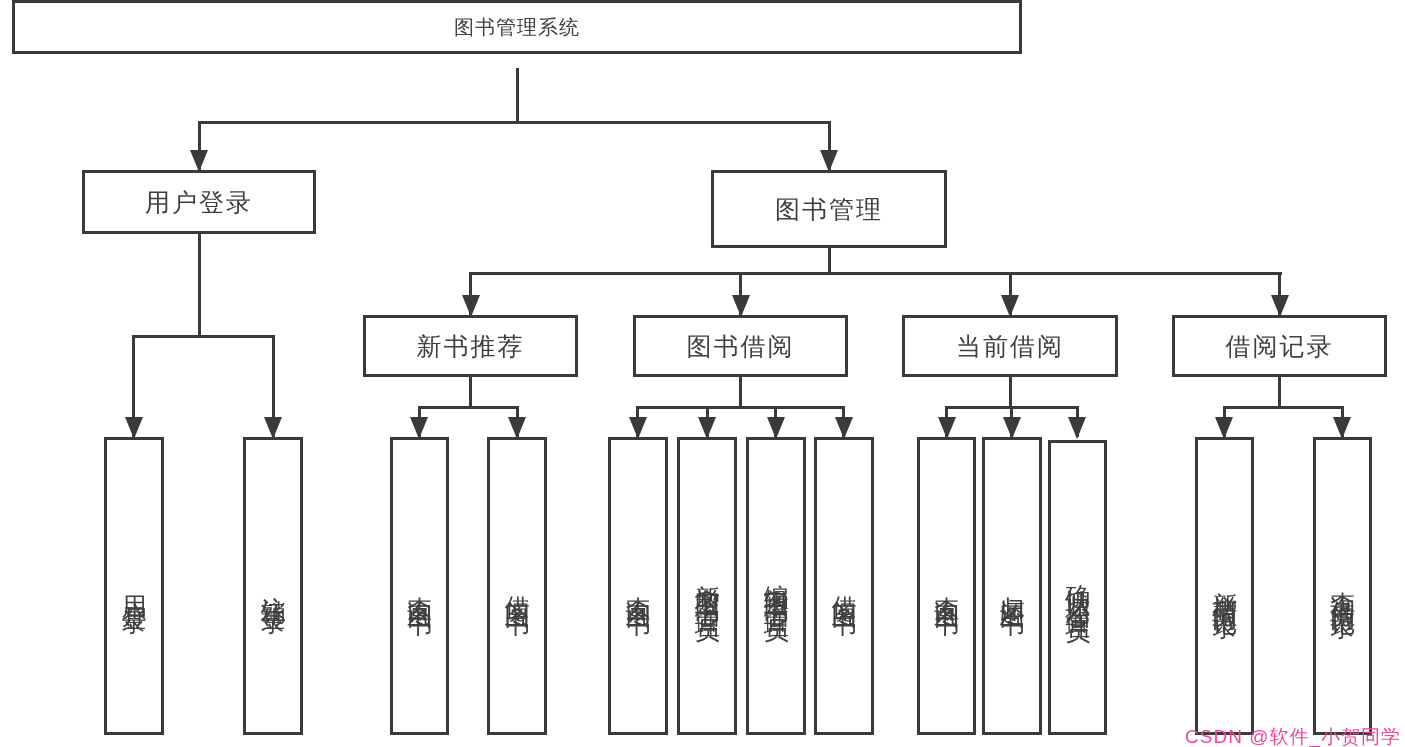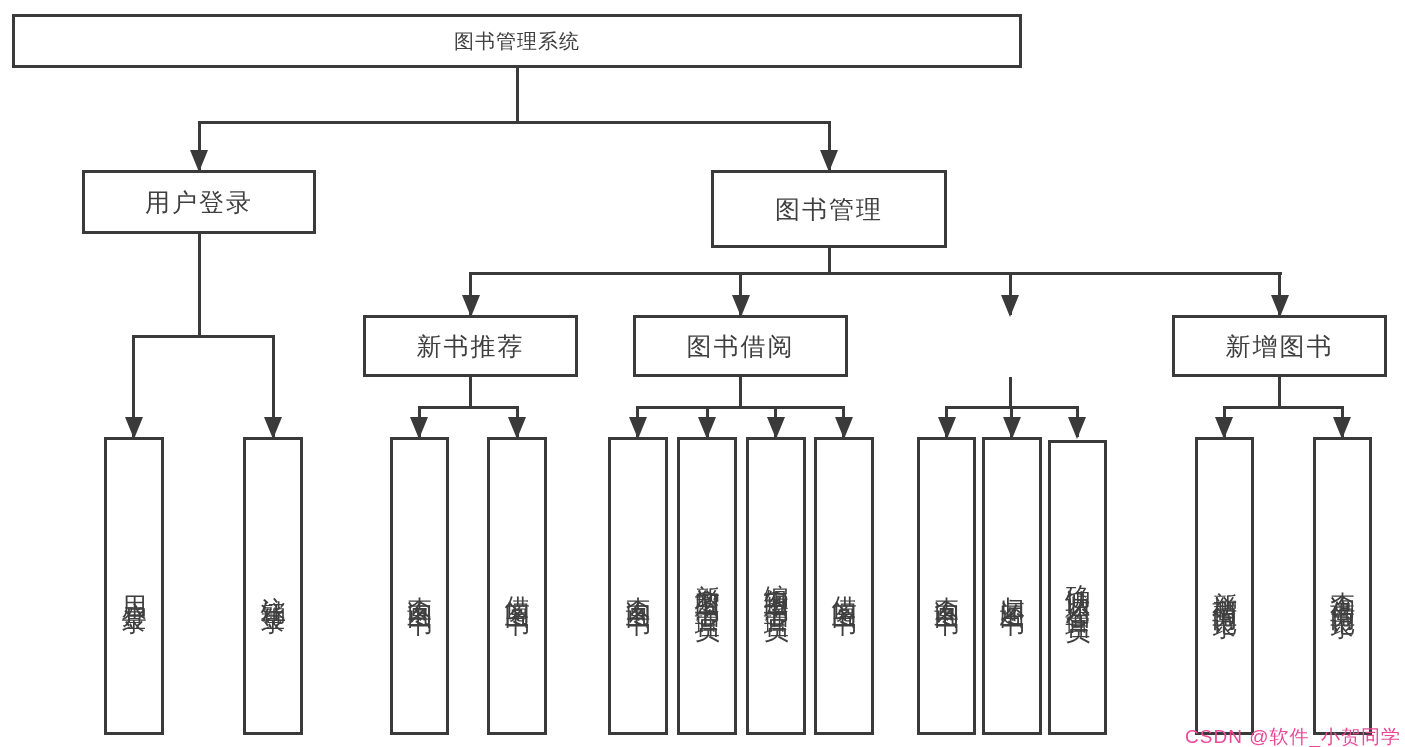--- a/index.html
+++ b/index.html
@@ -19,21 +19,21 @@
       border-left:9px solid transparent;border-right:9px solid transparent;
       border-top:22px solid var(--line);}
   .watermark{position:absolute;right:4px;top:714px;font-size:19px;
              color:#b4b4b4;z-index:6;letter-spacing:1px;}
 </style>
 </head>
 <body>
 
 <div class="canvas">
 
-  <div class="box" style="left:12px;top:14px;width:1010px;height:54px">
+  <div class="box" style="left:12px;top:0;width:1010px;height:54px">
     <span class="f-root">图书管理系统</span>
   </div>
 
   <div class="vl" style="left:516px;top:68px;height:56px"></div>
   <div class="hl" style="left:198px;top:121px;width:633px"></div>
   <div class="vl" style="left:198px;top:121px;height:49px"></div>
   <div class="ar" style="left:190px;top:150px"></div>
   <div class="vl" style="left:828px;top:121px;height:49px"></div>
   <div class="ar" style="left:820px;top:150px"></div>
 
@@ -61,22 +61,25 @@
   <div class="ar" style="left:1001px;top:295px"></div>
   <div class="vl" style="left:1278px;top:272px;height:43px"></div>
   <div class="ar" style="left:1271px;top:295px"></div>
 
   <div class="box" style="left:633px;top:315px;width:215px;height:62px">
     <span class="f-node">图书借阅</span>
   </div>
   <div class="box" style="left:363px;top:315px;width:215px;height:62px">
     <span class="f-node">新书推荐</span>
   </div>
+  <div class="box" style="left:902px;top:315px;width:216px;height:62px">
+    <span class="f-node">当前借阅</span>
+  </div>
   <div class="box" style="left:1172px;top:315px;width:215px;height:62px">
-    <span class="f-node">新增图书</span>
+    <span class="f-node">借阅记录</span>
   </div>
 
   <div class="vl" style="left:469px;top:377px;height:29px"></div>
   <div class="hl" style="left:418px;top:406px;width:101px"></div>
   <div class="vl" style="left:418px;top:406px;height:31px"></div>
   <div class="ar" style="left:410px;top:417px"></div>
   <div class="vl" style="left:516px;top:406px;height:31px"></div>
   <div class="ar" style="left:508px;top:417px"></div>
 
   <div class="vl" style="left:739px;top:377px;height:29px"></div>

